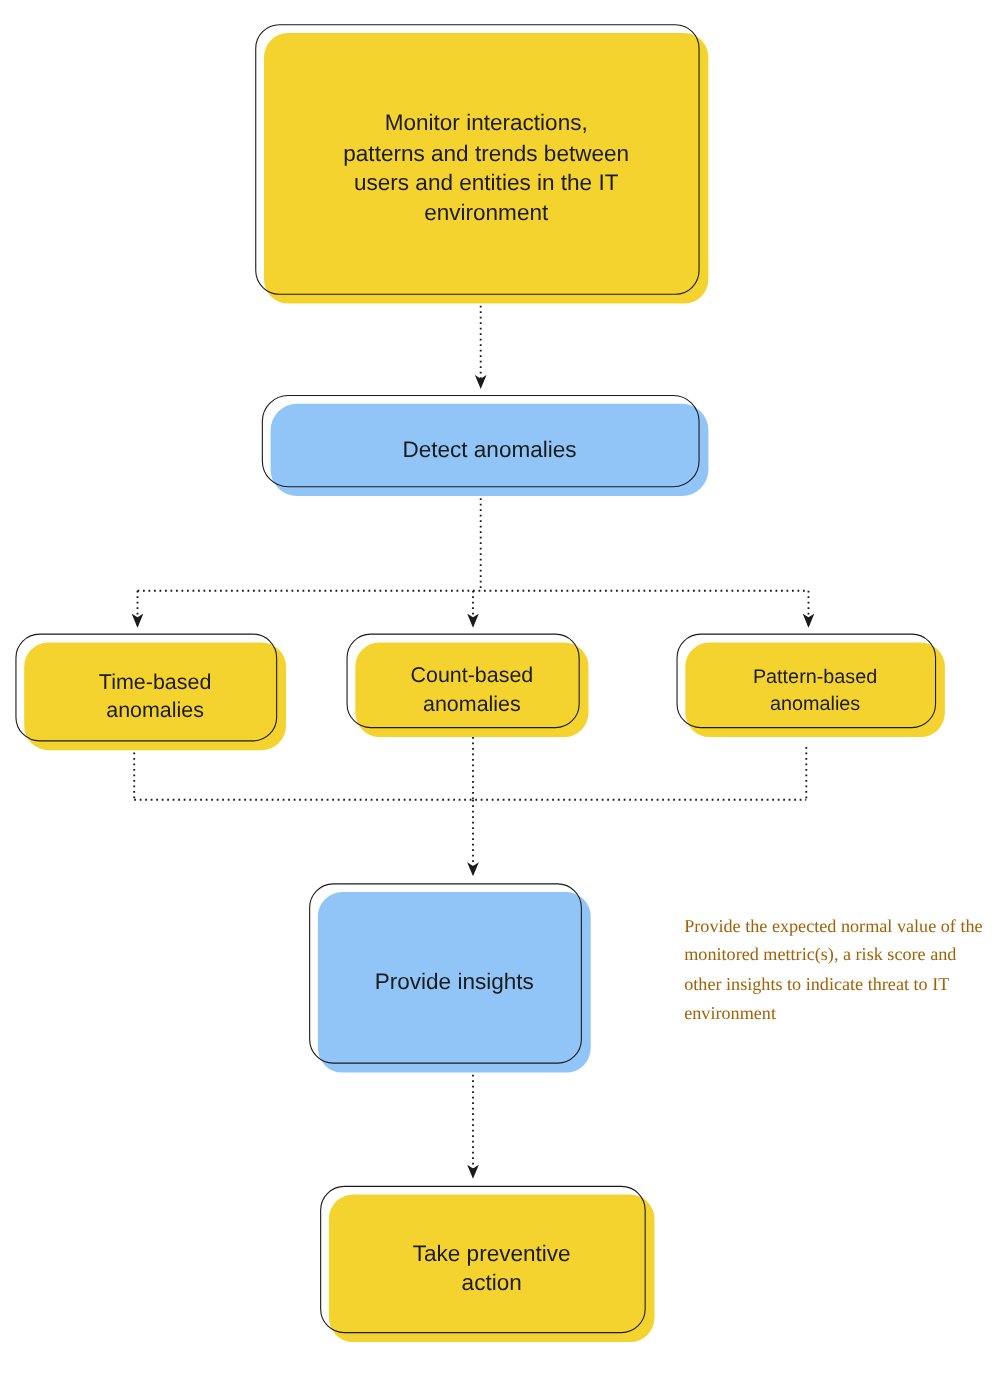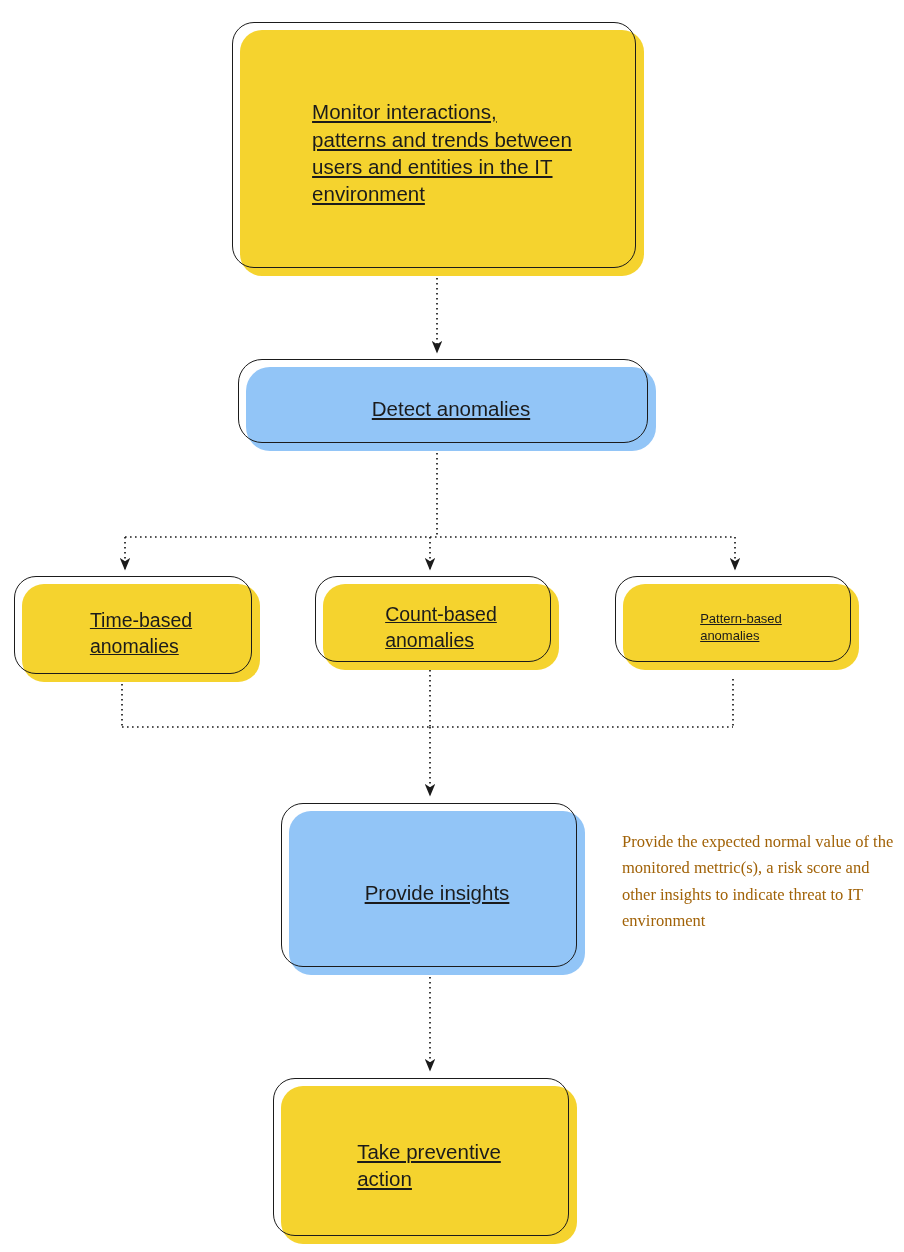--- a/index.html
+++ b/index.html
@@ -61,50 +61,50 @@
   }
   .node .label {
     position: absolute;
     left: 8px;
     top: 8px;
     right: -8px;
     bottom: -8px;
     display: flex;
     align-items: center;
     justify-content: center;
+    text-align: center;
     color: #1b1b1b;
     line-height: 1.34;
     white-space: pre-line;
     padding: 0 14px;
     box-sizing: border-box;
-    text-decoration: underline;
   }
 
   .fill-yellow { background: #F5D32E; }
   .fill-blue   { background: #92C5F7; }
 
   
   #node-monitor  { left: 232px; top: 22px;   width: 404px; height: 246px; }
   #node-monitor .label { font-size: 20.5px; }
 
-  #node-detect   { left: 238px; top: 359px;  width: 398px; height: 84px; padding-left: 12px;  }
+  #node-detect   { left: 238px; top: 359px;  width: 398px; height: 84px;  }
   #node-detect .label { font-size: 20.5px; }
   #node-detect .plate, #node-detect .frame { border-radius: 24px; }
 
   #node-time     { left: 14px;  top: 576px;  width: 238px; height: 98px;  }
   #node-time .label { font-size: 19.5px; }
-  #node-count    { left: 315px; top: 576px;  width: 236px; height: 86px;  }
+  #node-count    { left: 315px; top: 576px;  width: 212px; height: 86px;  }
   #node-count .label { font-size: 19.5px; }
   #node-pattern  { left: 615px; top: 576px;  width: 236px; height: 86px;  }
-  #node-pattern .label { font-size: 13px; }
-
-  #node-insights { left: 281px; top: 803px;  width: 296px; height: 164px; border-radius: 11px; }
+  #node-pattern .label { font-size: 18px; }
+
+  #node-insights { left: 281px; top: 803px;  width: 248px; height: 164px; border-radius: 11px; }
   #node-insights .label { font-size: 20.5px; }
 
-  #node-action   { left: 273px; top: 1078px; width: 296px; height: 158px; }
+  #node-action   { left: 291px; top: 1078px; width: 296px; height: 134px; }
   #node-action .label { font-size: 20.5px; }
 
   
   #annotation {
     position: absolute;
     left: 622px;
     top: 829px;
     width: 276px;
     z-index: 3;
     font-family: "Liberation Serif", serif;

